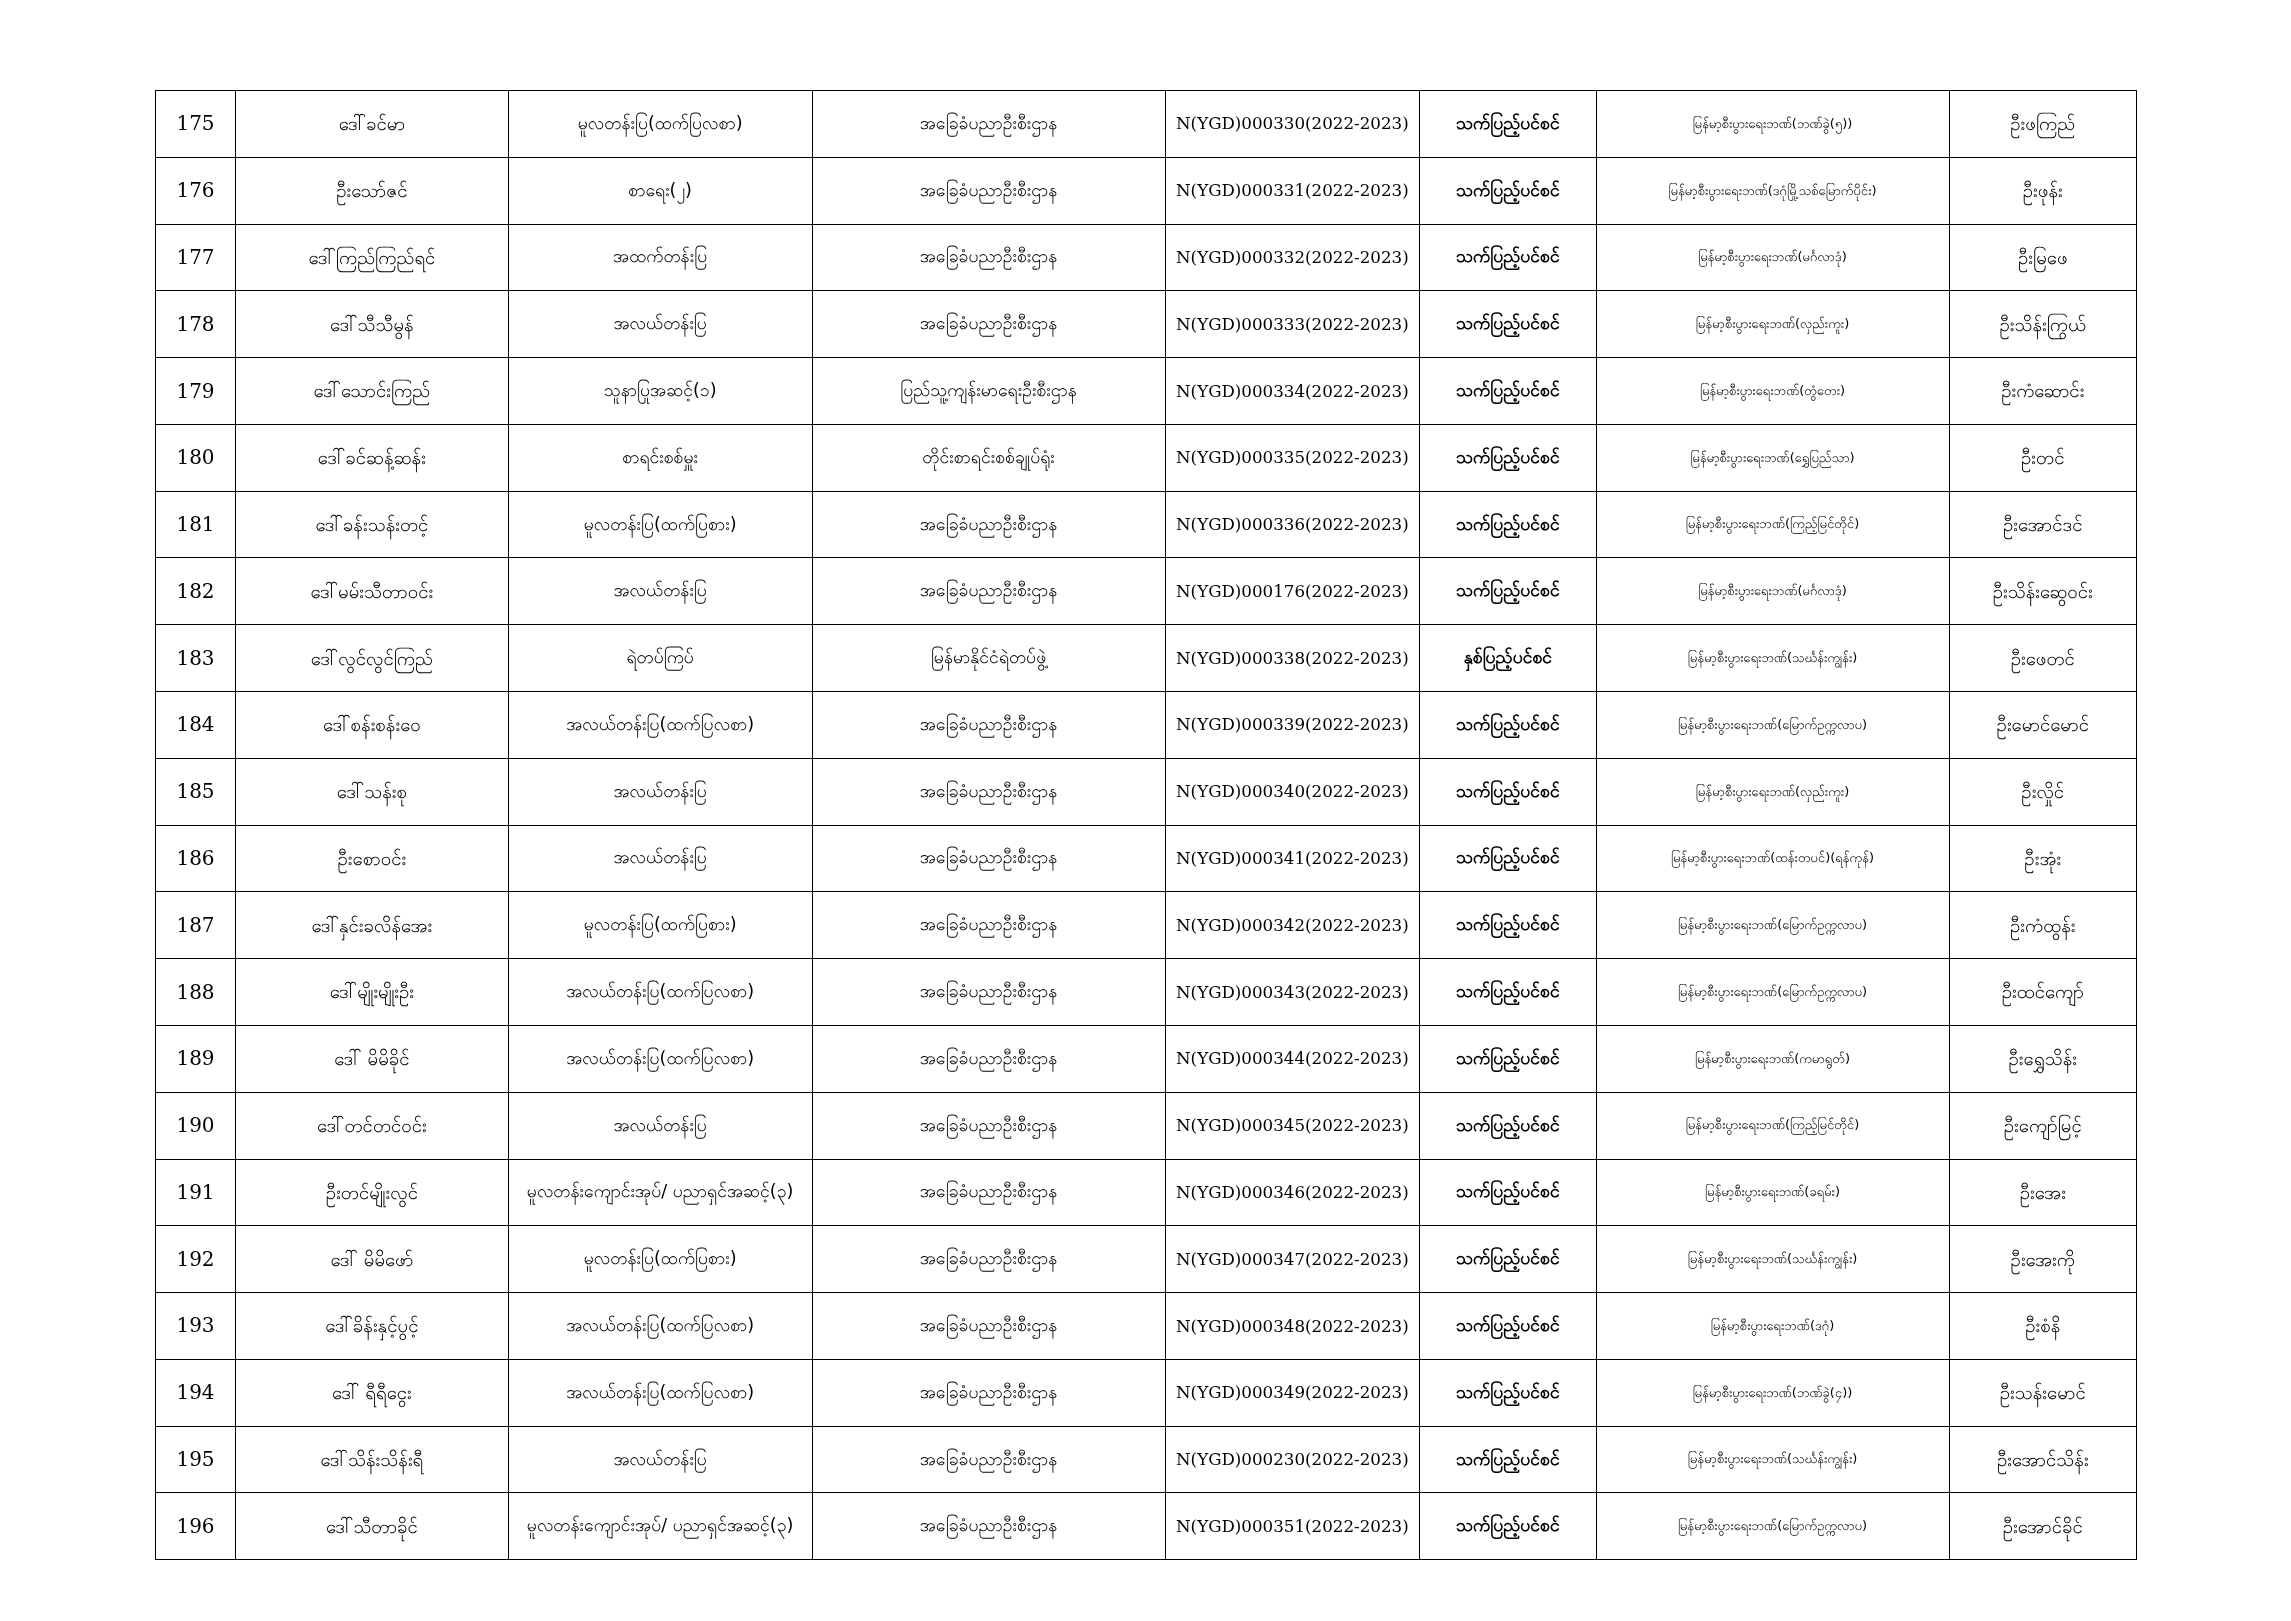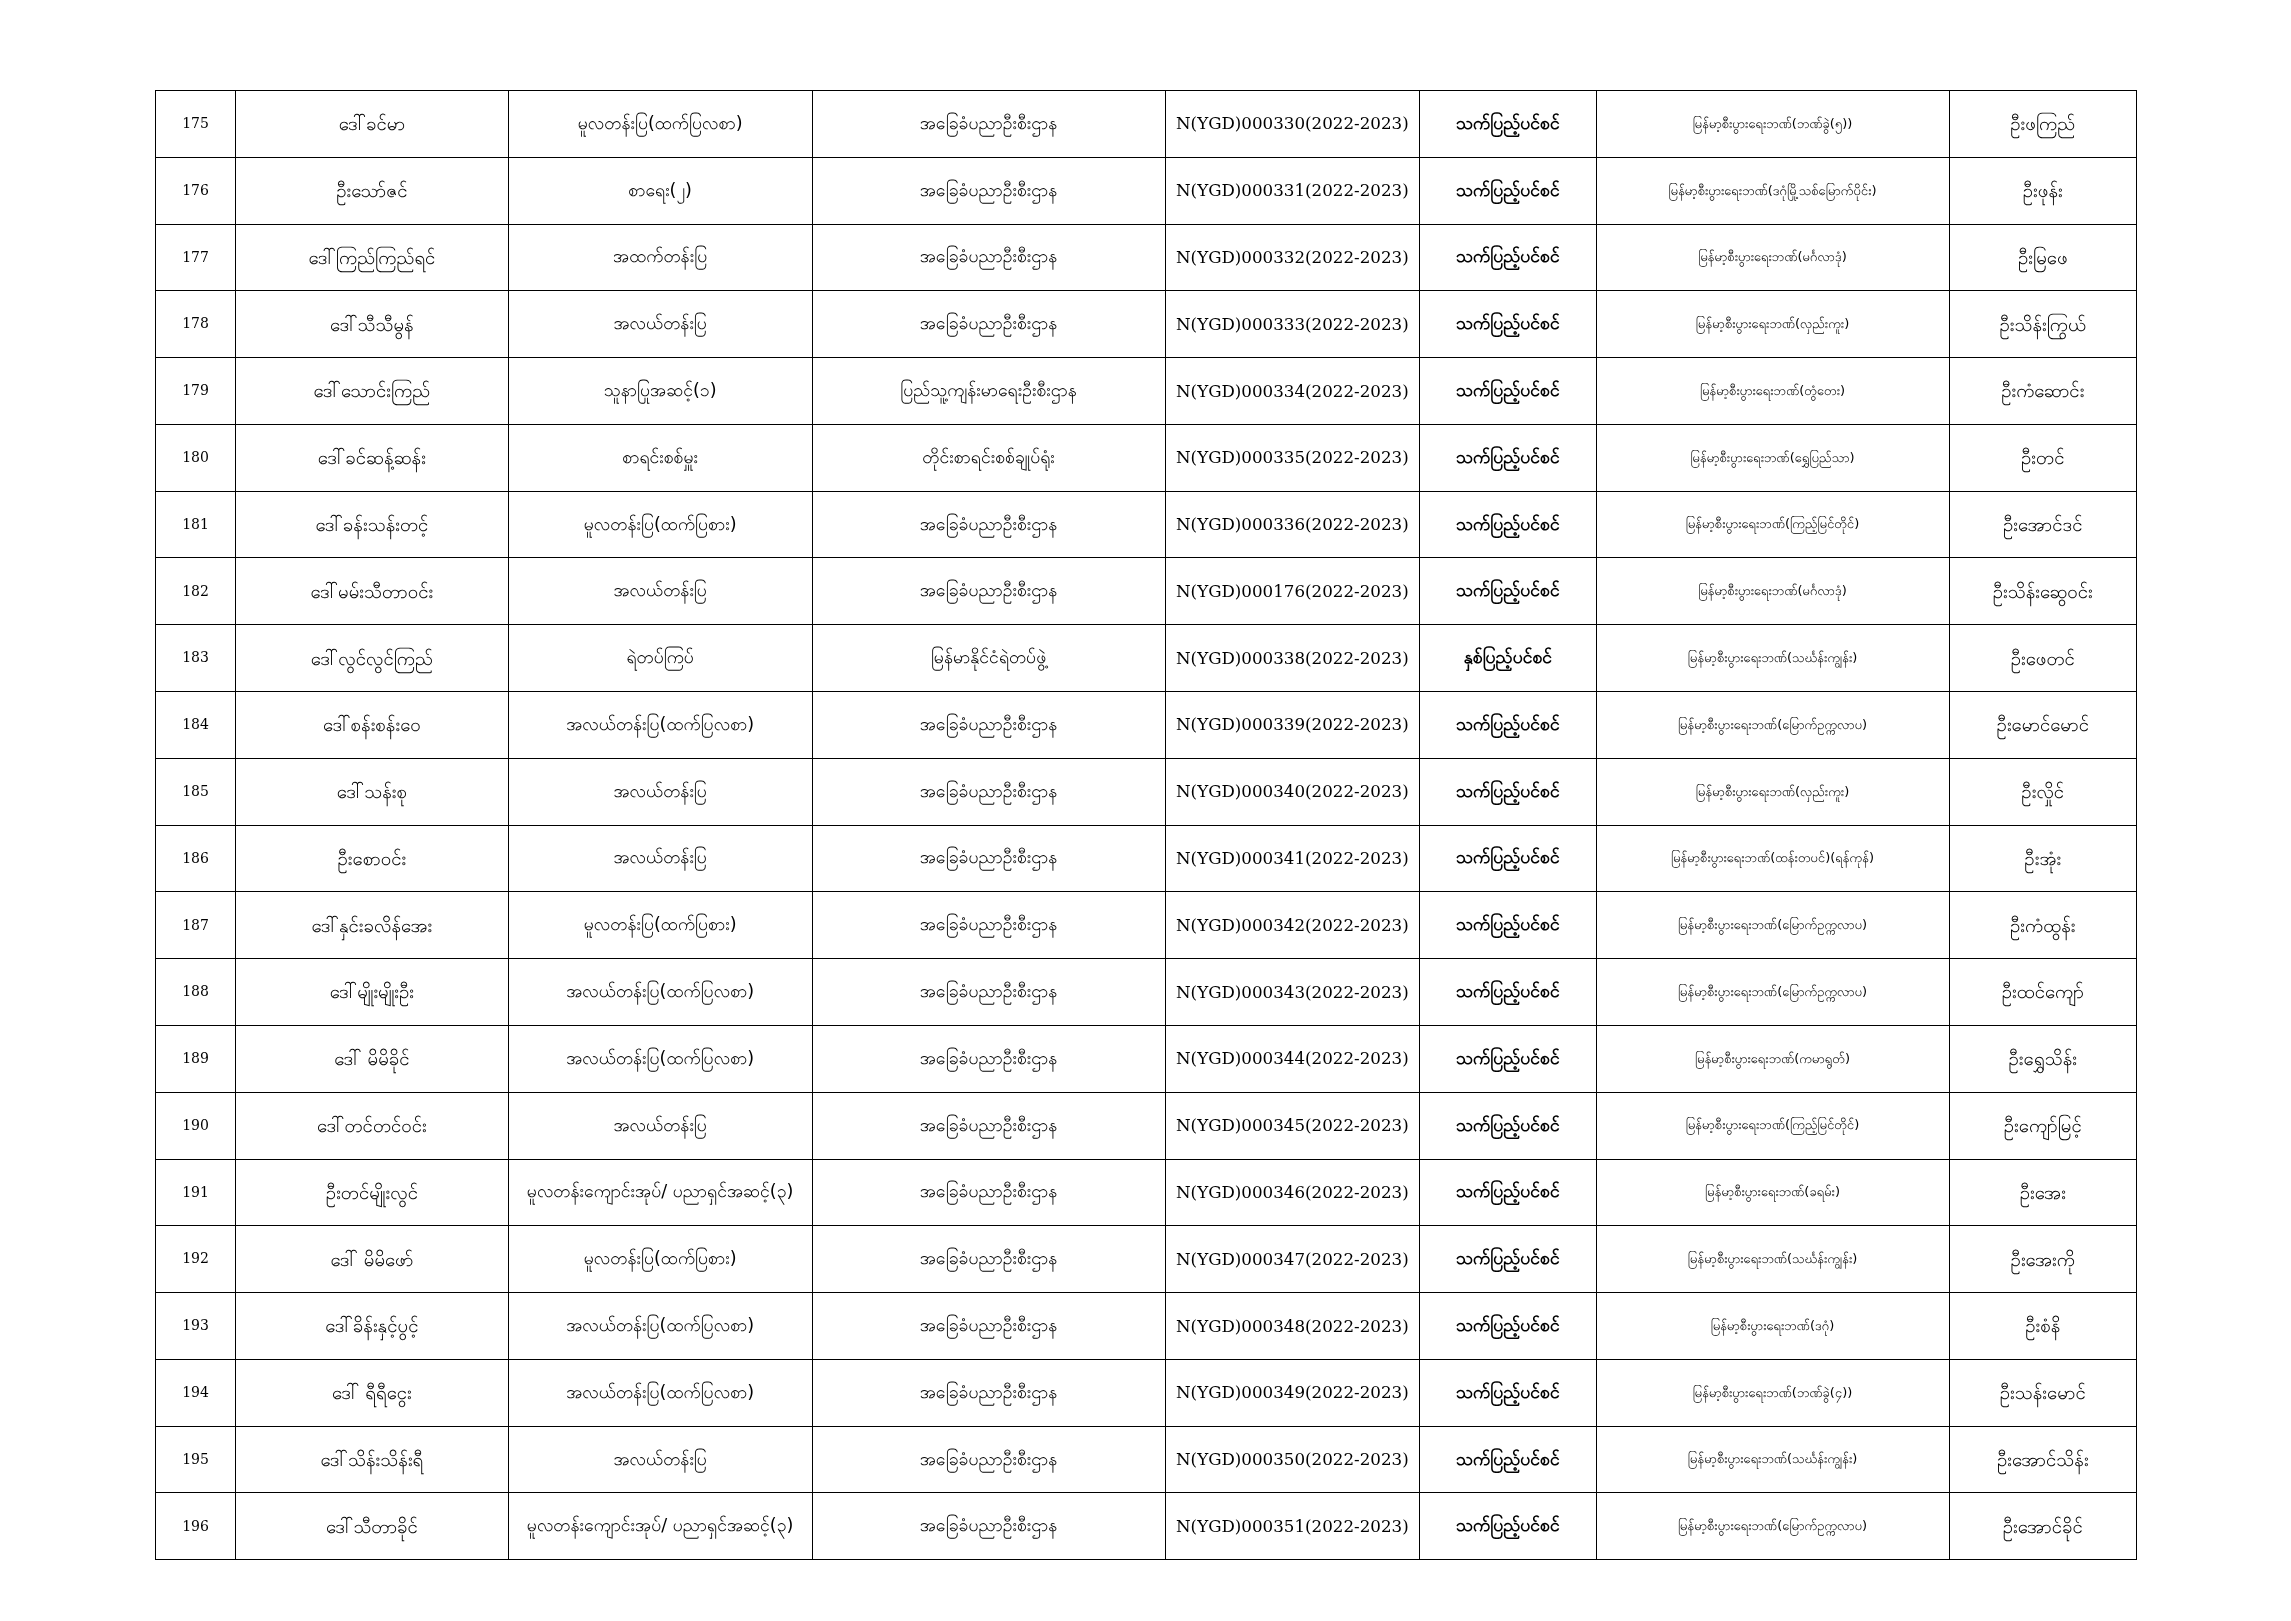--- a/index.html
+++ b/index.html
@@ -27,21 +27,21 @@
   }
   table.roster td {
     border: 1.6px solid #000000;
     padding: 5.9px 3.9px;
     text-align: center;
     vertical-align: middle;
     line-height: 1.25;
     height: 54px;
     overflow: hidden;
   }
-  td.c-no      { width: 71px;  font-size: 14px; font-family: "DejaVu Serif", serif; }
+  td.c-no      { width: 71px;  font-size: 20px; font-family: "DejaVu Serif", serif; }
   td.c-name    { width: 263px; font-size: 18.6px; }
   td.c-post    { width: 294px; font-size: 17.6px; }
   td.c-dept    { width: 343px; font-size: 17.6px; }
   td.c-code    { width: 245px; font-size: 16.7px; font-family: "DejaVu Serif", serif; }
   td.c-type    { width: 167px; font-size: 17.6px; font-weight: bold; }
   td.c-bank    { width: 343px; font-size: 13px; }
   td.c-father  { width: 178px; font-size: 18.6px; margin-top: 21px; }
 </style>
 </head>
 <body>
@@ -247,21 +247,21 @@
           <td class="c-code">N(YGD)000349(2022-2023)</td>
           <td class="c-type">သက်ပြည့်ပင်စင်</td>
           <td class="c-bank">မြန်မာ့စီးပွားရေးဘဏ်(ဘဏ်ခွဲ(၄))</td>
           <td class="c-father">ဦးသန်းမောင်</td>
         </tr>
         <tr>
           <td class="c-no">195</td>
           <td class="c-name">ဒေါ်သိန်းသိန်းရီ</td>
           <td class="c-post">အလယ်တန်းပြ</td>
           <td class="c-dept">အခြေခံပညာဦးစီးဌာန</td>
-          <td class="c-code">N(YGD)000350(2022-2023)</td>
+          <td class="c-code">N(YGD)000230(2022-2023)</td>
           <td class="c-type">သက်ပြည့်ပင်စင်</td>
           <td class="c-bank">မြန်မာ့စီးပွားရေးဘဏ်(သင်္ဃန်းကျွန်း)</td>
           <td class="c-father">ဦးအောင်သိန်း</td>
         </tr>
         <tr>
           <td class="c-no">196</td>
           <td class="c-name">ဒေါ်သီတာခိုင်</td>
           <td class="c-post">မူလတန်းကျောင်းအုပ်/ ပညာရှင်အဆင့်(၃)</td>
           <td class="c-dept">အခြေခံပညာဦးစီးဌာန</td>
           <td class="c-code">N(YGD)000351(2022-2023)</td>

